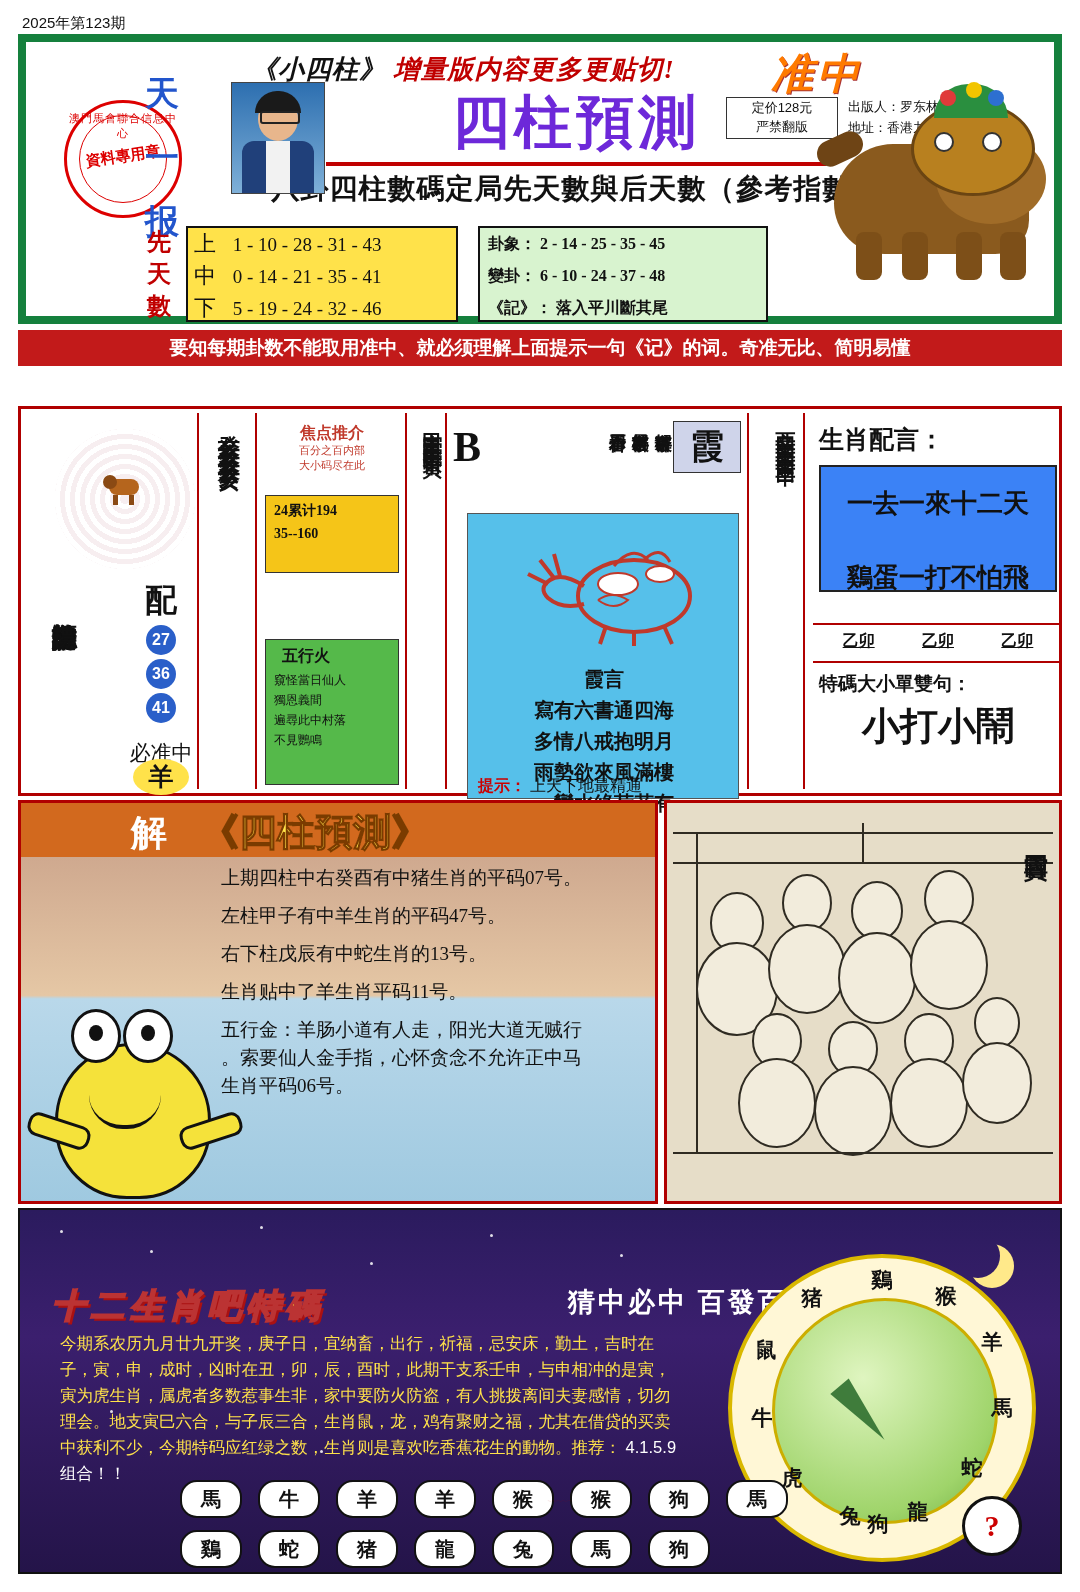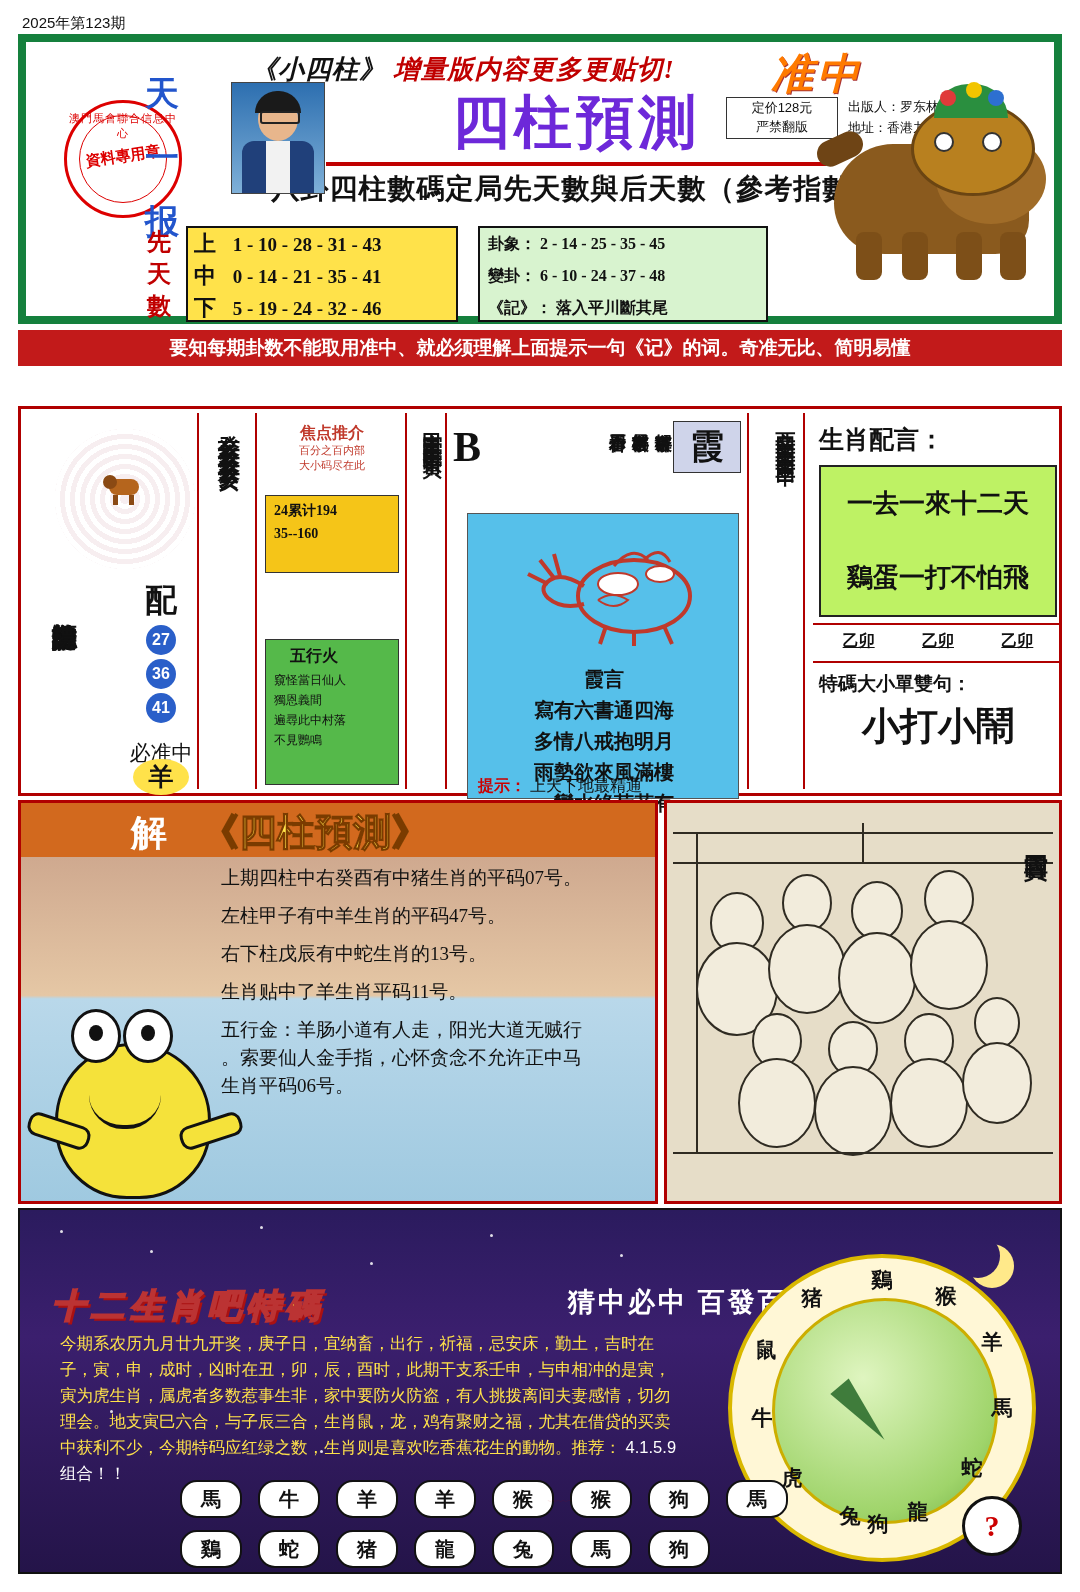--- a/index.html
+++ b/index.html
@@ -91,21 +91,21 @@
   }
   
   .num-left{
     position:absolute;left:108px;top:184px;width:50px;height:96px;
     font-size:24px;font-weight:bold;color:#c00000;text-align:center;line-height:32px;
   }
   .num-box{
     position:absolute;left:160px;top:184px;width:272px;height:96px;
     border:2px solid #111;background:#ffe24a;box-sizing:border-box;
   }
-  .num-row{height:32px;line-height:32px;font-size:19px;font-weight:bold;color:#111;padding-left:6px;}
+  .num-row{height:32px;line-height:32px;font-size:19px;font-weight:normal;color:#111;padding-left:6px;}
   .num-row .lbl{display:inline-block;width:34px;font-size:22px;}
   .gua-box{
     position:absolute;left:452px;top:184px;width:290px;height:96px;
     border:2px solid #111;background:#d8f3cf;box-sizing:border-box;font-size:16px;
   }
   .gua-row{height:32px;line-height:32px;padding-left:8px;color:#111;font-weight:bold;}
   
   .lion{position:absolute;left:790px;top:32px;width:245px;height:210px;}
   .lion .body{position:absolute;left:18px;top:70px;width:195px;height:110px;border-radius:70px 50px 40px 60px;background:#8a5a1e;}
   .lion .body2{position:absolute;left:120px;top:60px;width:110px;height:90px;border-radius:50%;background:#a06c28;}
@@ -155,42 +155,42 @@
   .yang{position:absolute;left:112px;top:350px;width:56px;height:36px;border-radius:50%;background:#ffe24a;
     text-align:center;line-height:36px;font-size:25px;font-weight:bold;color:#111;}
   
   .col2{position:absolute;left:185px;top:8px;width:42px;text-align:center;font-size:22px;line-height:46px;color:#111;font-weight:bold;}
   
   .focus-title{position:absolute;left:246px;top:14px;width:130px;text-align:center;font-size:16px;color:#c0392b;font-weight:bold;}
   .focus-sub{position:absolute;left:246px;top:34px;width:130px;text-align:center;font-size:11px;color:#c0392b;line-height:15px;}
   .yellow-box{position:absolute;left:244px;top:86px;width:134px;height:78px;background:#f5c518;border:1px solid #333;box-sizing:border-box;}
   .yellow-box div{font-size:14px;color:#111;padding:6px 0 0 8px;font-weight:bold;}
   .green-box{position:absolute;left:244px;top:230px;width:134px;height:146px;background:#55b94a;border:1px solid #333;box-sizing:border-box;}
-  .green-box .gt{font-size:16px;font-weight:bold;color:#111;padding:6px 0 2px 24px;}
+  .green-box .gt{font-size:16px;font-weight:bold;color:#111;padding:6px 0 2px 16px;}
   .green-box .gl{font-size:12px;color:#111;padding:3px 0 0 8px;}
   
   .col4{position:absolute;left:390px;top:8px;width:34px;text-align:center;font-size:20px;line-height:44px;color:#111;font-weight:bold;}
   
   .bblock{position:absolute;left:430px;top:8px;width:290px;height:374px;}
   .bletter{position:absolute;left:2px;top:6px;font-size:42px;font-weight:bold;color:#111;font-family:"Liberation Serif",serif;}
   .poem-top{position:absolute;left:44px;top:4px;width:180px;font-size:17px;color:#111;line-height:23px;
     writing-mode:vertical-rl;height:90px;font-weight:bold;}
   .xia-box{position:absolute;left:222px;top:4px;width:66px;height:50px;background:#cfd4ea;border:1px solid #333;
     text-align:center;line-height:50px;font-size:34px;font-weight:bold;color:#111;}
   .blue-area{position:absolute;left:16px;top:96px;width:272px;height:286px;background:#56c0ea;border:1px solid #555;box-sizing:border-box;}
   .deer{position:absolute;left:46px;top:12px;width:210px;height:120px;}
   .poem-lines{position:absolute;left:0;top:150px;width:272px;text-align:center;}
   .poem-lines div{font-size:20px;color:#111;line-height:31px;font-weight:bold;}
   .tip{position:absolute;left:10px;top:262px;width:252px;font-size:16px;color:#111;}
   .tip b{color:#c00;}
   
   .col6{position:absolute;left:740px;top:8px;width:34px;text-align:center;font-size:20px;line-height:50px;color:#111;font-weight:bold;}
   
   .sx-title{position:absolute;left:798px;top:14px;font-size:25px;font-weight:bold;color:#111;}
-  .sx-yellow{position:absolute;left:798px;top:56px;width:238px;height:152px;background:#bef264;border:2px solid #222;box-sizing:border-box;}
+  .sx-yellow{position:absolute;left:798px;top:56px;width:238px;height:127px;background:#3b82f6;border:2px solid #222;box-sizing:border-box;}
   .sx-yellow div{font-size:26px;font-weight:bold;color:#111;text-align:center;line-height:74px;}
   .yimao{position:absolute;left:798px;top:222px;width:238px;display:flex;}
   .yimao span{flex:1;text-align:center;font-size:16px;font-weight:bold;color:#111;text-decoration:underline;}
   .hr-thin{position:absolute;left:792px;width:248px;height:2px;background:#b00000;}
   .tema-label{position:absolute;left:798px;top:262px;font-size:19px;font-weight:bold;color:#111;}
   .tema-val{position:absolute;left:798px;top:292px;width:238px;text-align:center;font-size:38px;font-weight:bold;color:#111;}
 
   
   .explain{
     position:absolute;left:18px;top:800px;width:640px;height:404px;

